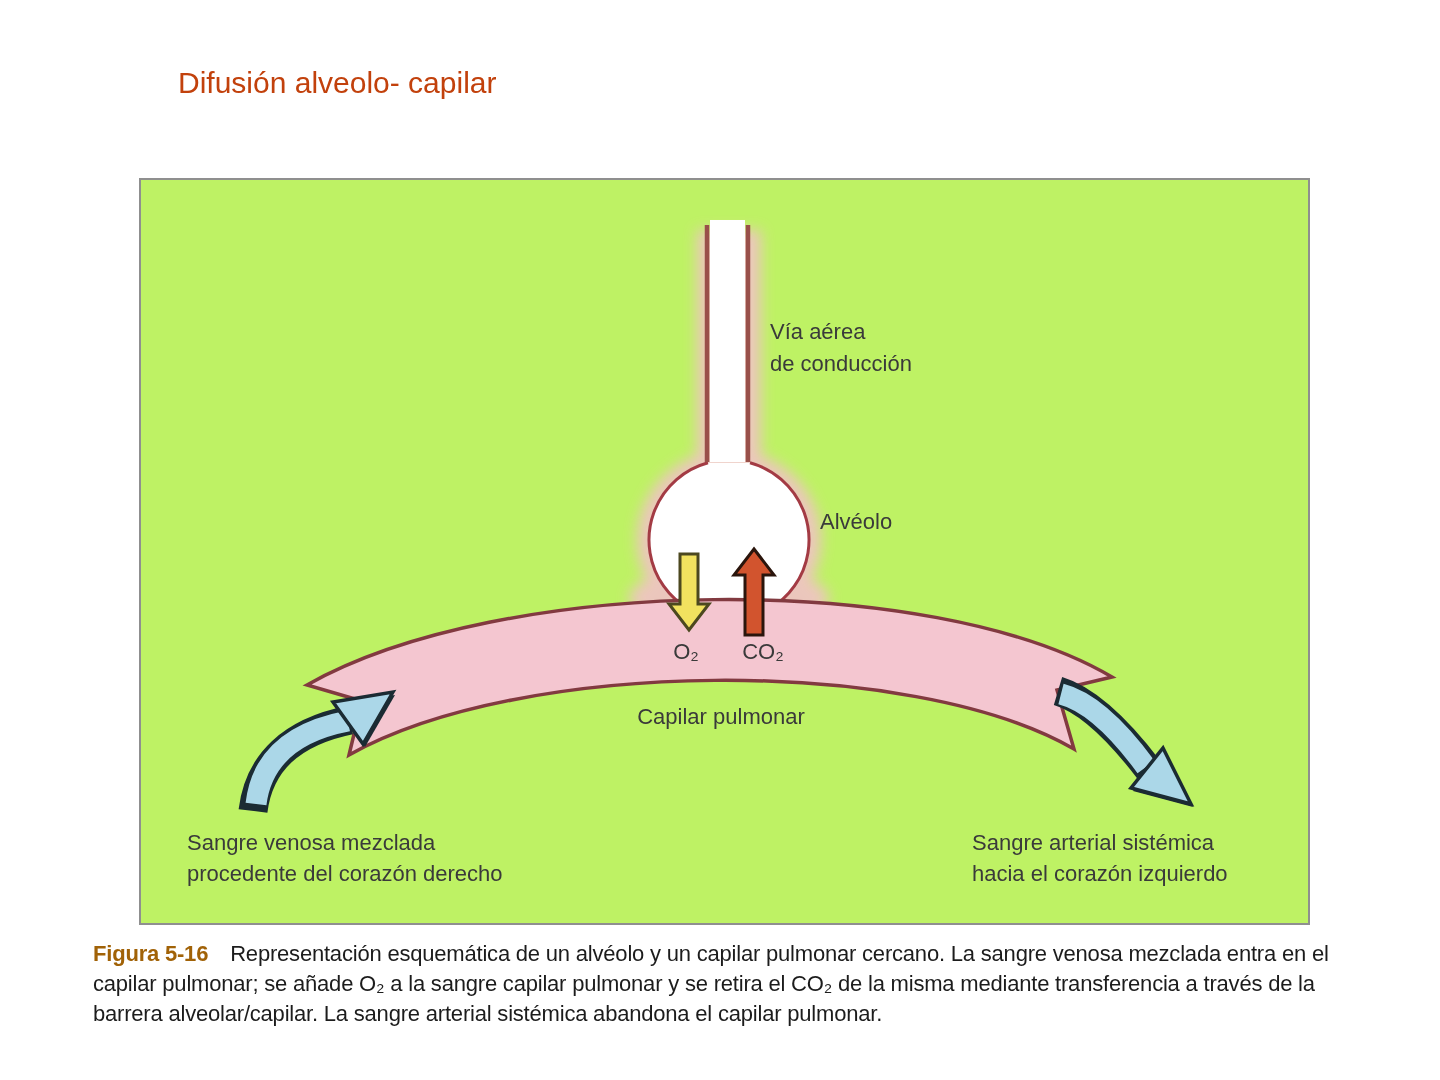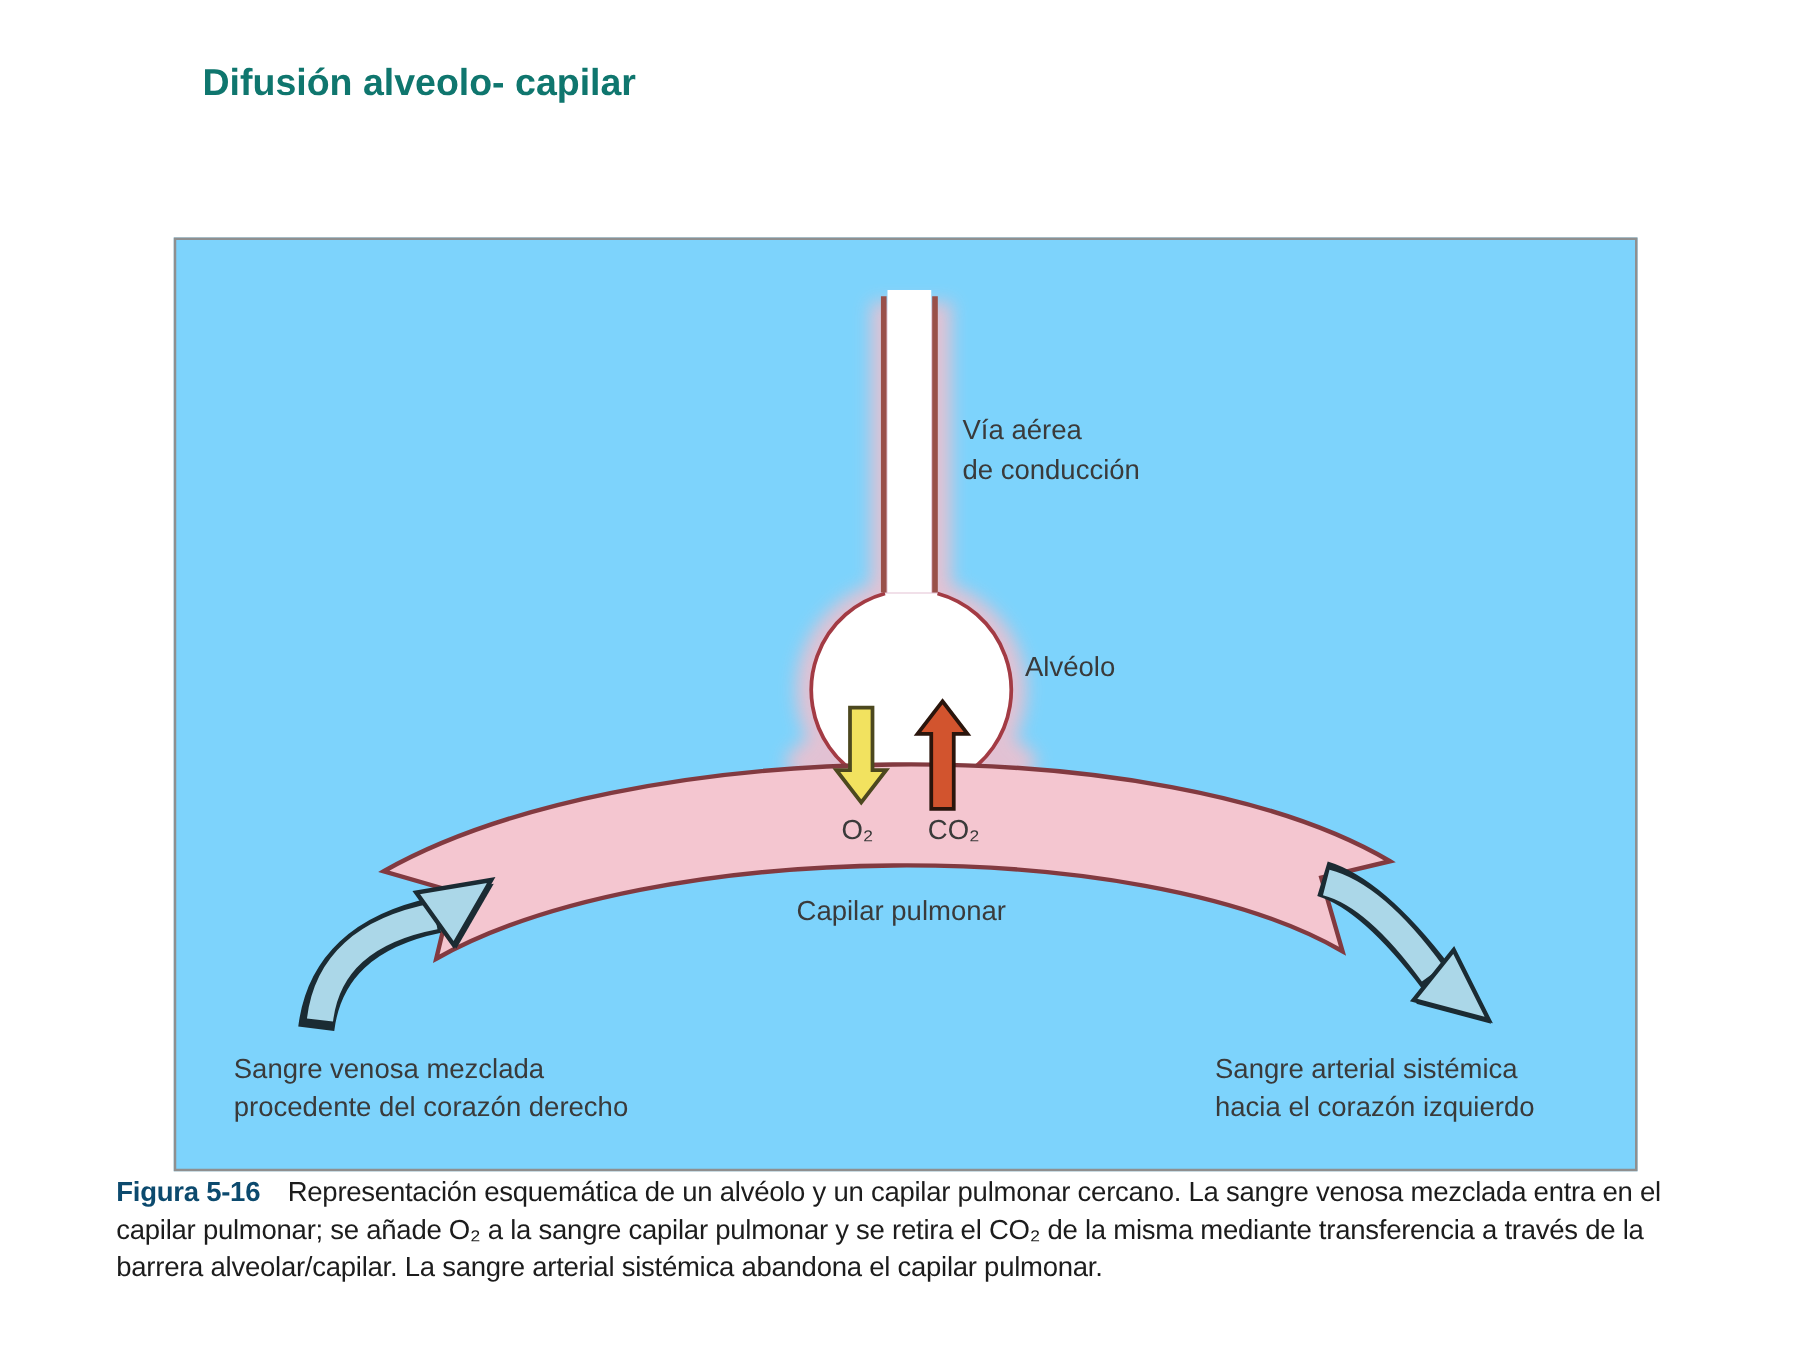--- a/index.html
+++ b/index.html
@@ -1,26 +1,26 @@
 <!DOCTYPE html>
 <html><head>
 <meta charset="utf-8">
 <style>
   html,body{margin:0;padding:0;}
   body{
     width:1440px;height:1080px;position:relative;background:#ffffff;
     font-family:"Liberation Sans", sans-serif;overflow:hidden;
   }
   .page-title{
-    position:absolute;left:162px;top:50px;margin:0;
-    font-size:30px;font-weight:bold;color:#0f766e;letter-spacing:0px;
+    position:absolute;left:162px;top:50px;margin:16px;
+    font-size:30px;font-weight:normal;color:#c2410c;letter-spacing:0px;
   }
   .figure-box{
-    position:absolute;left:139px;top:190px;width:1167px;height:743px;
-    border:2px solid #8f8f8f;background:#7dd3fc;
+    position:absolute;left:139px;top:178px;width:1167px;height:743px;
+    border:2px solid #8f8f8f;background:#bef264;
   }
   .figure-box svg{display:block;width:100%;height:100%;}
   svg text{font-family:"Liberation Sans", sans-serif;}
   .caption{
     position:absolute;left:93px;top:939px;width:1272px;margin:0;
     font-size:22px;line-height:30px;color:#1c1c1c;letter-spacing:-0.2px;
   }
   .caption .fig-num{font-weight:bold;margin-right:22px;}
   .caption .cap-bold{font-weight:normal;}
 </style>
@@ -81,15 +81,15 @@
       <text x="580" y="544" text-anchor="middle">Capilar pulmonar</text>
       <text x="46" y="670">Sangre venosa mezclada</text>
       <text x="46" y="701">procedente del corazón derecho</text>
       <text x="831" y="670">Sangre arterial sistémica</text>
       <text x="831" y="701">hacia el corazón izquierdo</text>
     </g>
   </svg>
 </div>
 
 <p class="caption">
-  <span class="fig-num" style="color: #0c4a6e;">Figura 5-16</span><span class="cap-bold">Representación esquemática de un alvéolo y un capilar pulmonar cercano.</span>
+  <span class="fig-num" style="color: #a16207;">Figura 5-16</span><span class="cap-bold">Representación esquemática de un alvéolo y un capilar pulmonar cercano.</span>
   <span class="cap-body">La sangre venosa mezclada entra en el capilar pulmonar; se añade O₂ a la sangre capilar pulmonar y se retira el CO₂ de la misma mediante transferencia a través de la barrera alveolar/capilar. La sangre arterial sistémica abandona el capilar pulmonar.</span>
 </p>
 
 </body></html>

